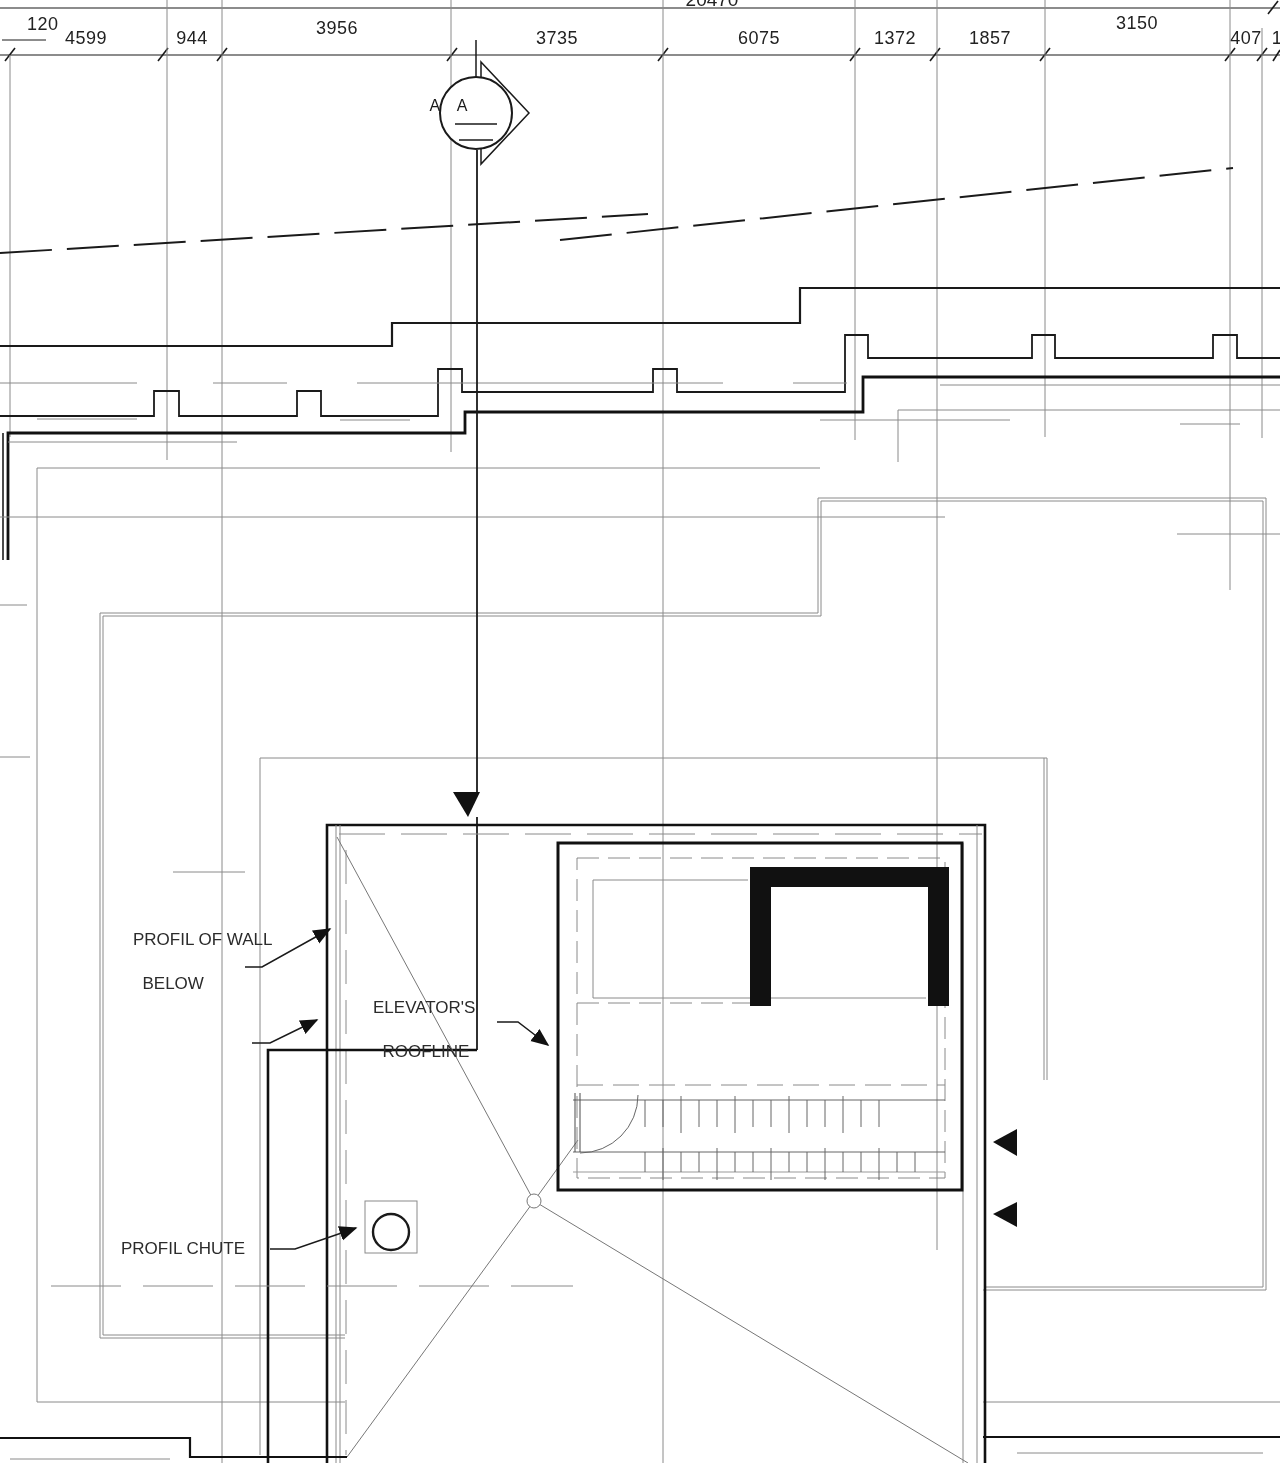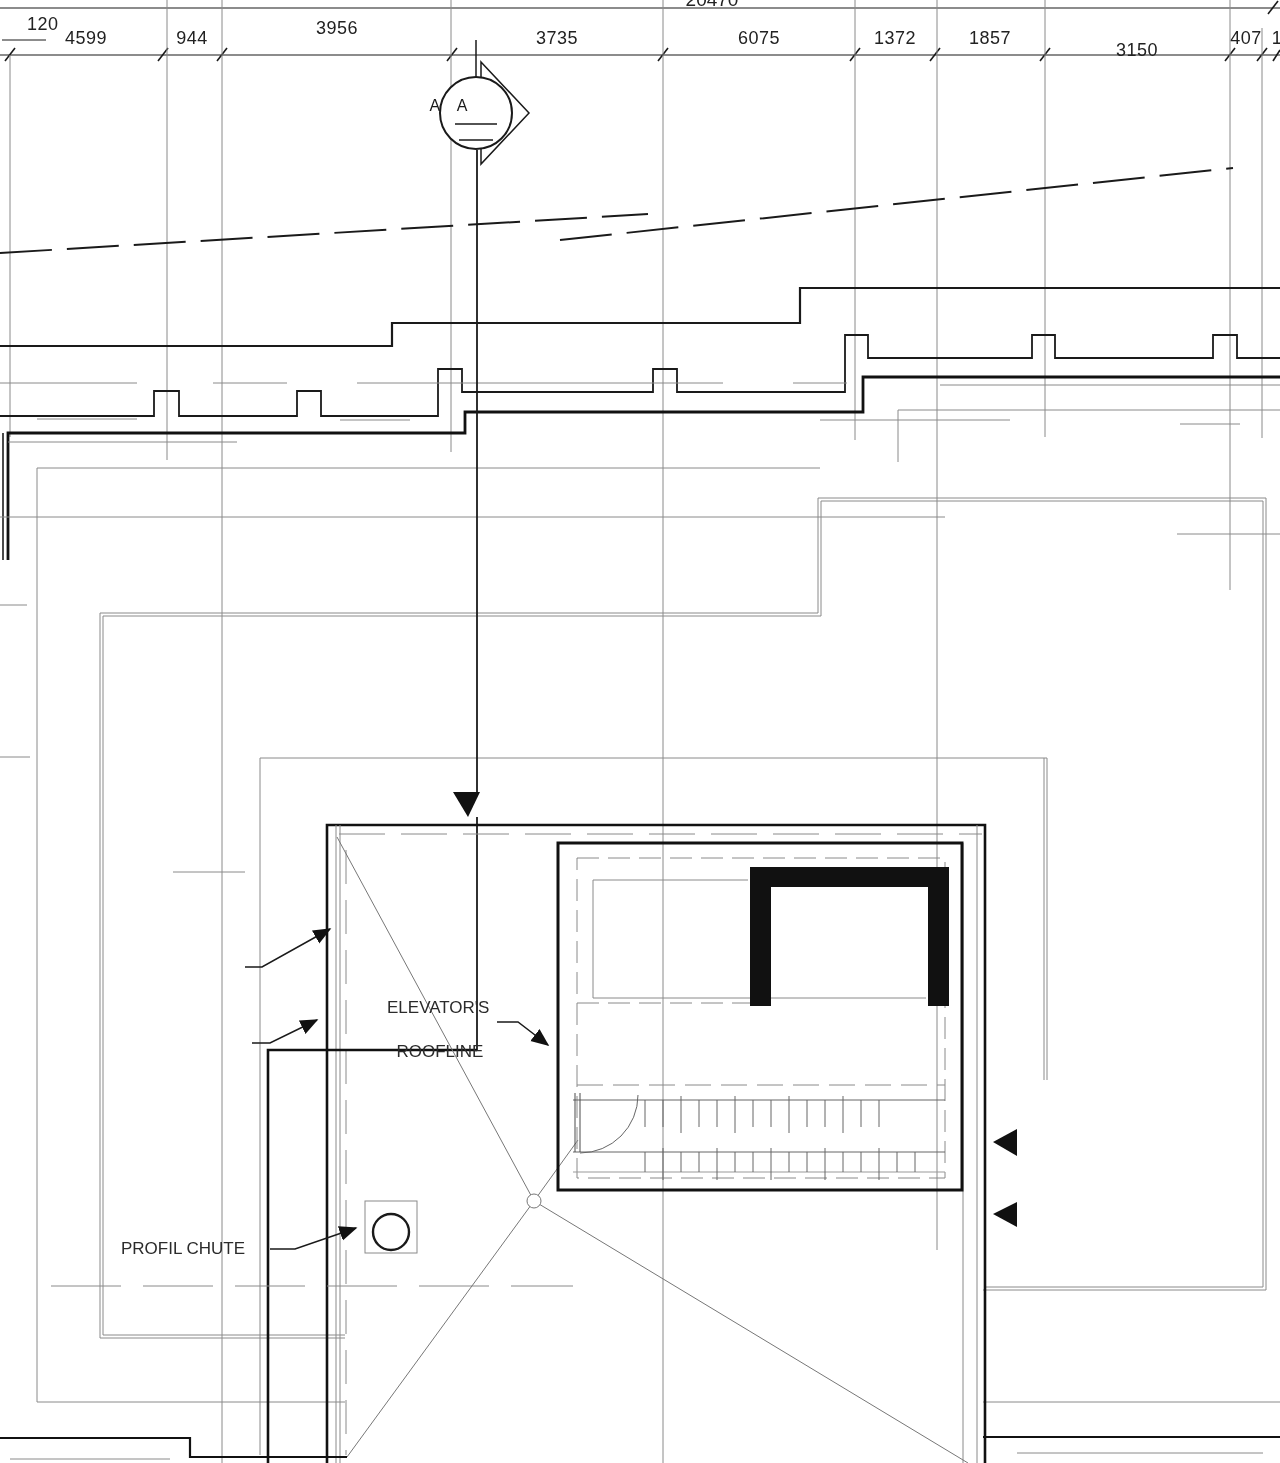--- a/index.html
+++ b/index.html
@@ -233,26 +233,28 @@
 <div class="txt overall" style="left:712px;top:-11px">20470</div>
 <div class="txt dim" style="left:27px;top:14px;transform:none">120</div>
 
 <div class="txt dim" style="left:86px;top:28px">4599</div>
 <div class="txt dim" style="left:192px;top:28px">944</div>
 <div class="txt dim" style="left:337px;top:18px">3956</div>
 <div class="txt dim" style="left:557px;top:28px">3735</div>
 <div class="txt dim" style="left:759px;top:28px">6075</div>
 <div class="txt dim" style="left:895px;top:28px">1372</div>
 <div class="txt dim" style="left:990px;top:28px">1857</div>
-<div class="txt dim" style="left:1137px;top:40px">3150</div>
+<div class="txt dim" style="left:1137px;top:13px">3150</div>
 <div class="txt dim" style="left:1246px;top:28px">407</div>
 <div class="txt dim" style="left:1277px;top:28px">1</div>
 
 <div class="txt aa" style="left:452px;top:97px">A A</div>
 
-
-
-<div class="txt lbl" style="left:387px;top:997px"><span>ELEVATOR'S</span><br>
+<div class="txt lbl" style="left:133px;top:929px"><span>PROFIL OF WALL</span><br>
+  <span>BELOW</span></div>
+
+
+<div class="txt lbl" style="left:373px;top:997px"><span>ELEVATOR'S</span><br>
   <span>ROOFLINE</span></div>
 
 <div class="txt lbl" style="left:121px;top:1238px">PROFIL CHUTE</div>
 
 </div>
 
 </body></html>

